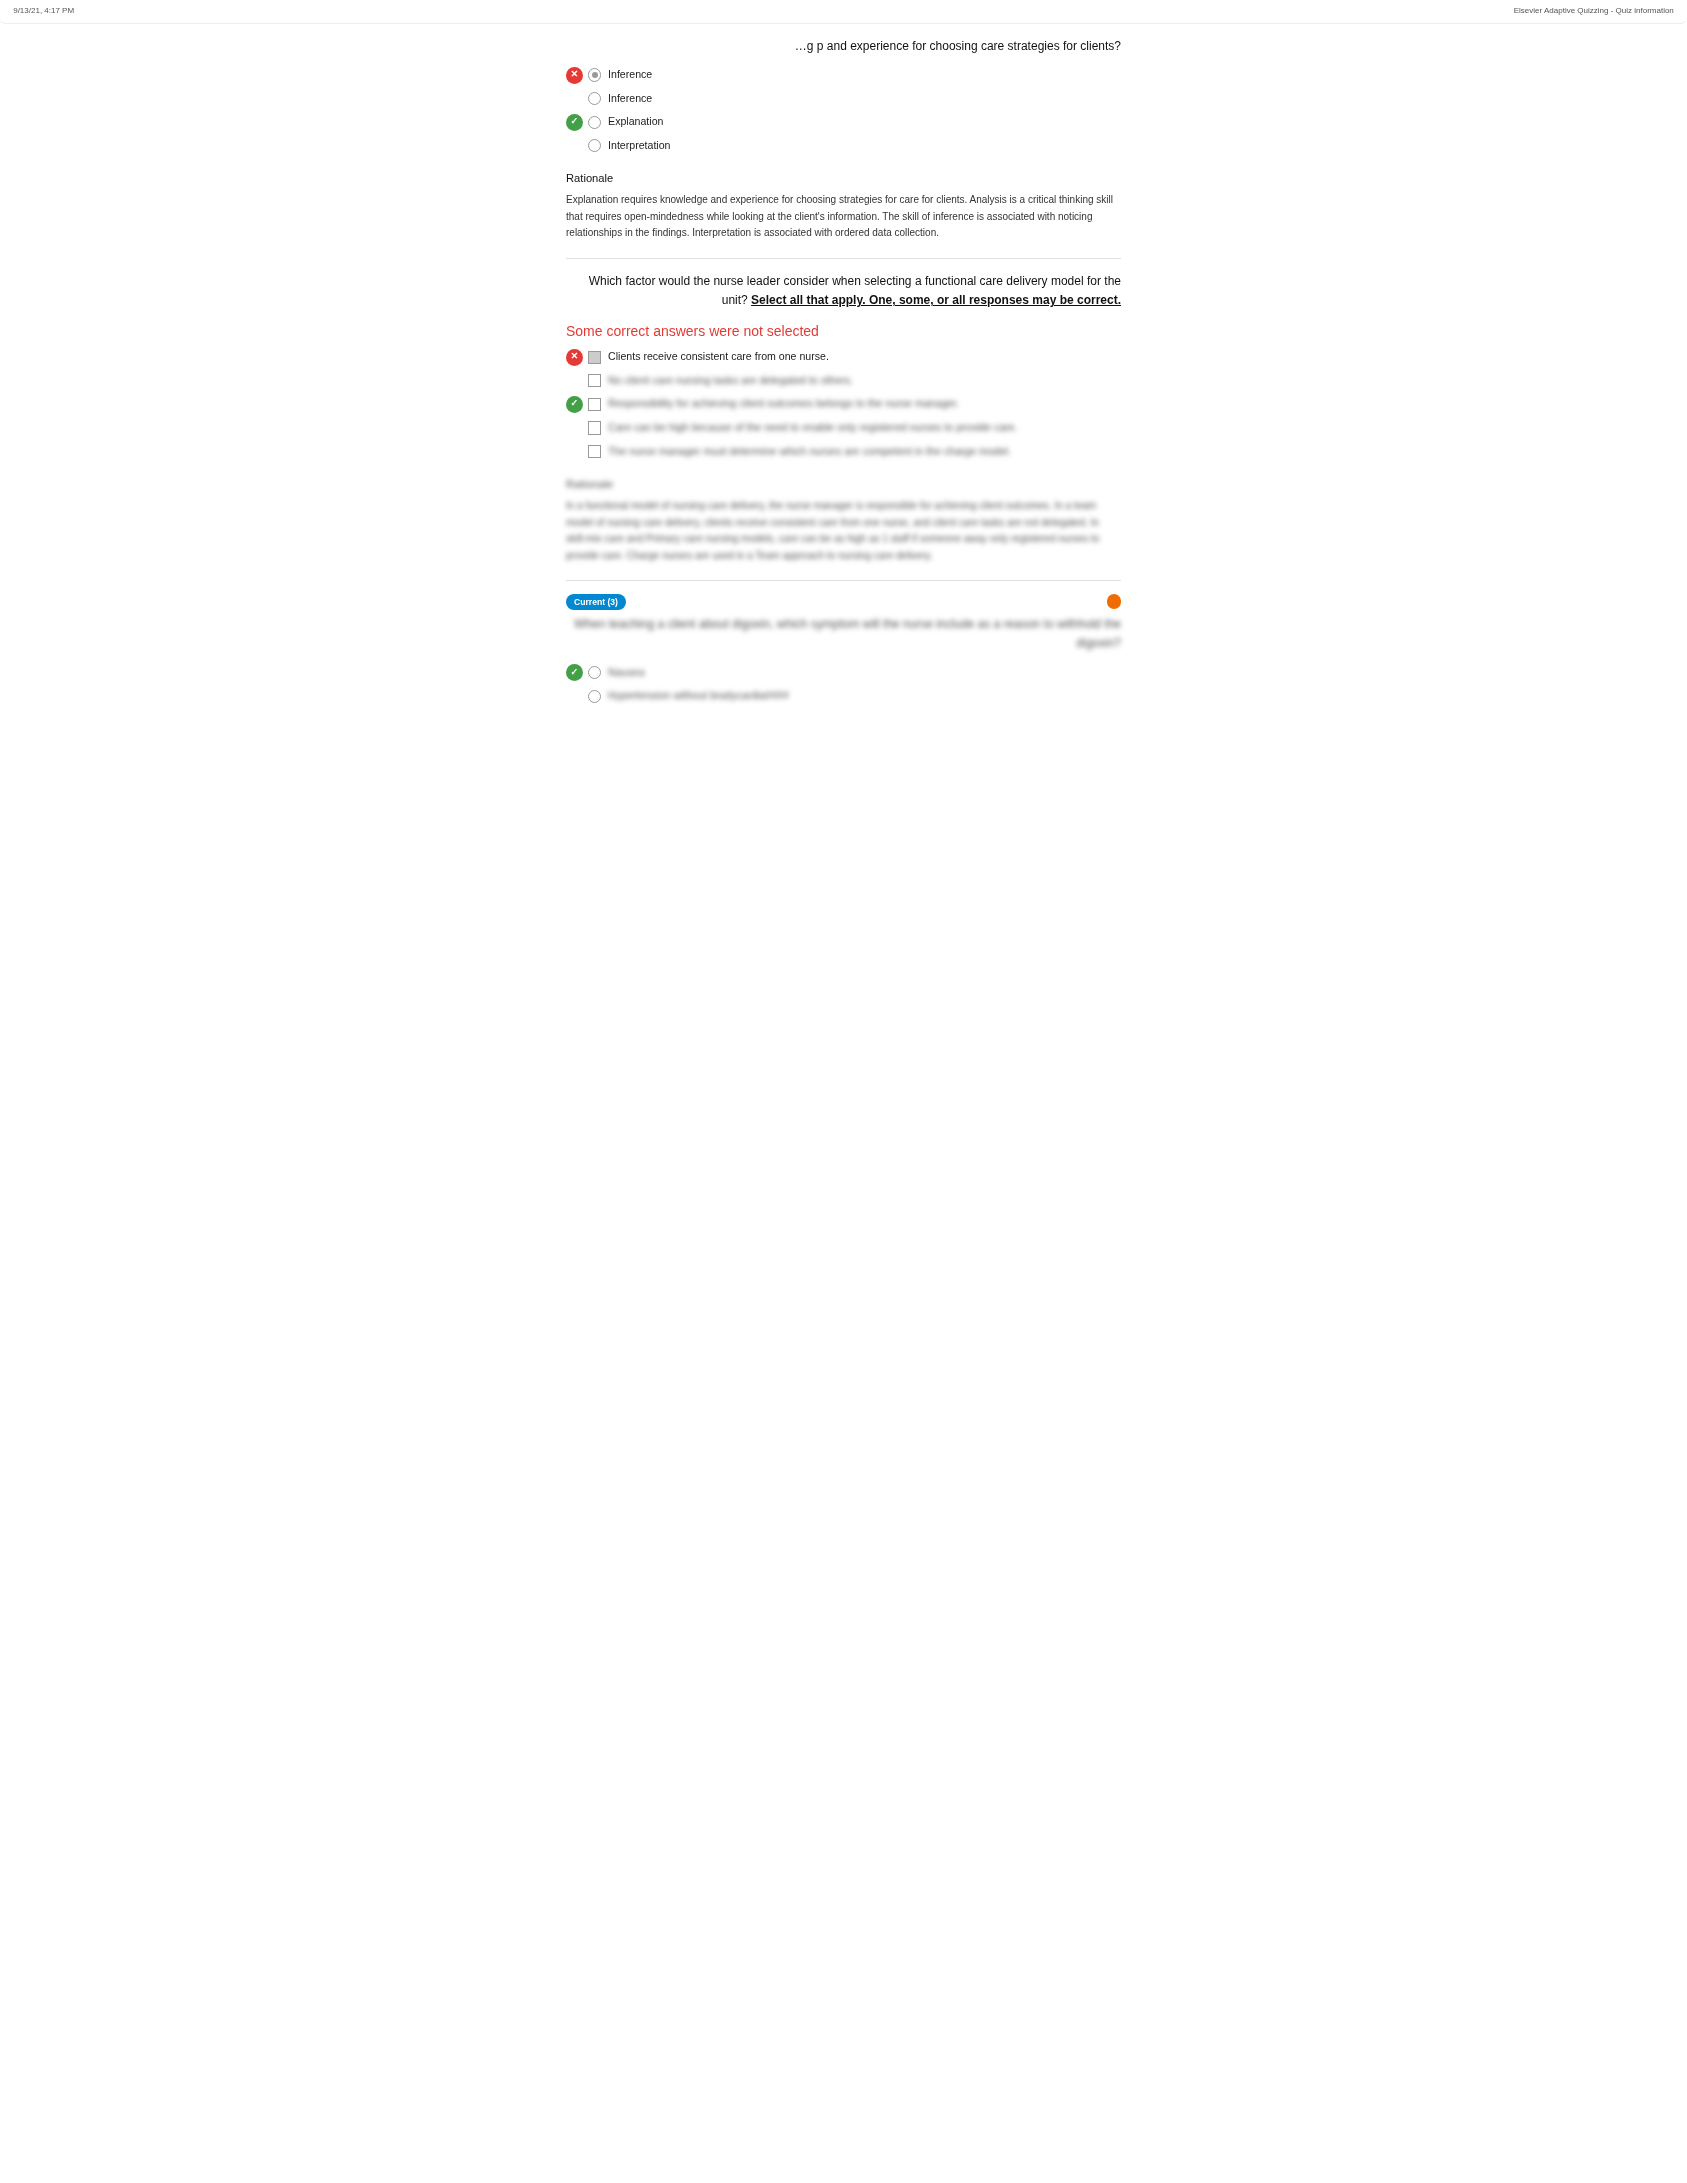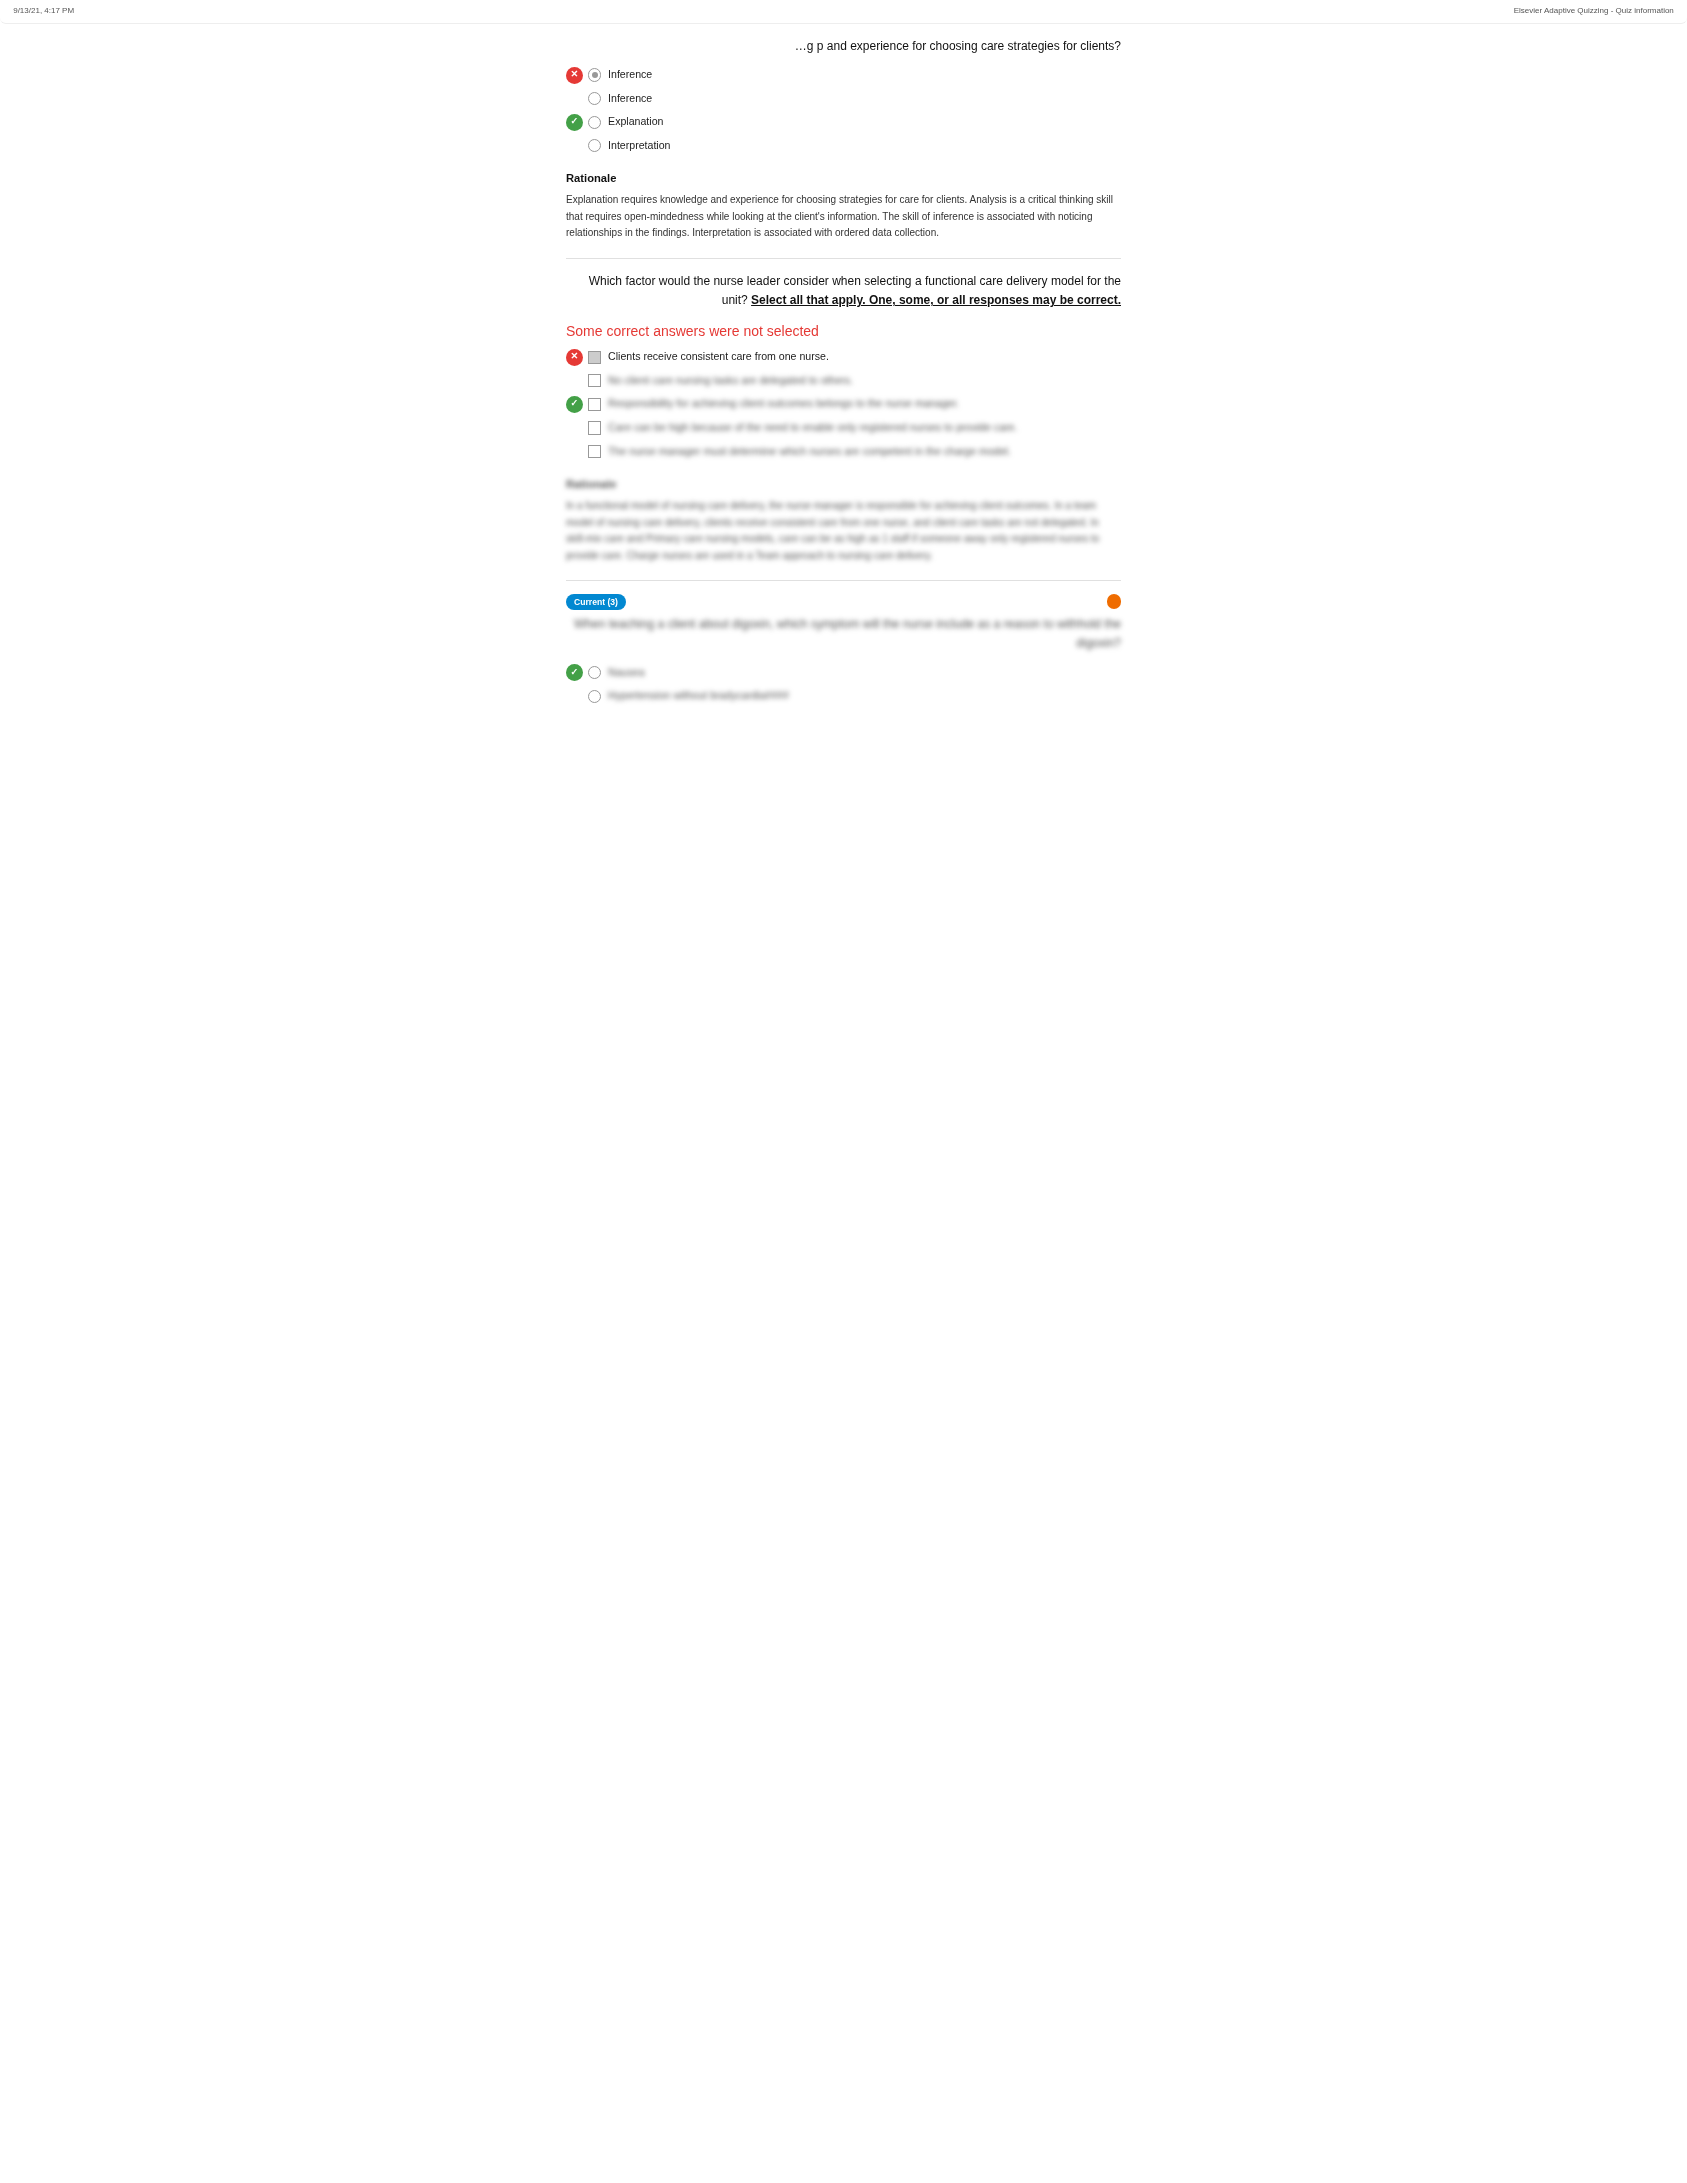--- a/index.html
+++ b/index.html
@@ -97,21 +97,21 @@
     }
     .checkbox-square.empty-check {
       background: transparent;
     }
     .rationale-section {
       margin-top: 16px;
       margin-bottom: 16px;
     }
     .rationale-title {
       font-size: 11.2px;
-      font-weight: 700;
+      font-weight: 400;
       margin-bottom: 5.3px;
       color: #111;
     }
     .rationale-text {
       font-size: 10px;
       line-height: 1.65;
       color: #333;
     }
     .divider {
       border: none;

